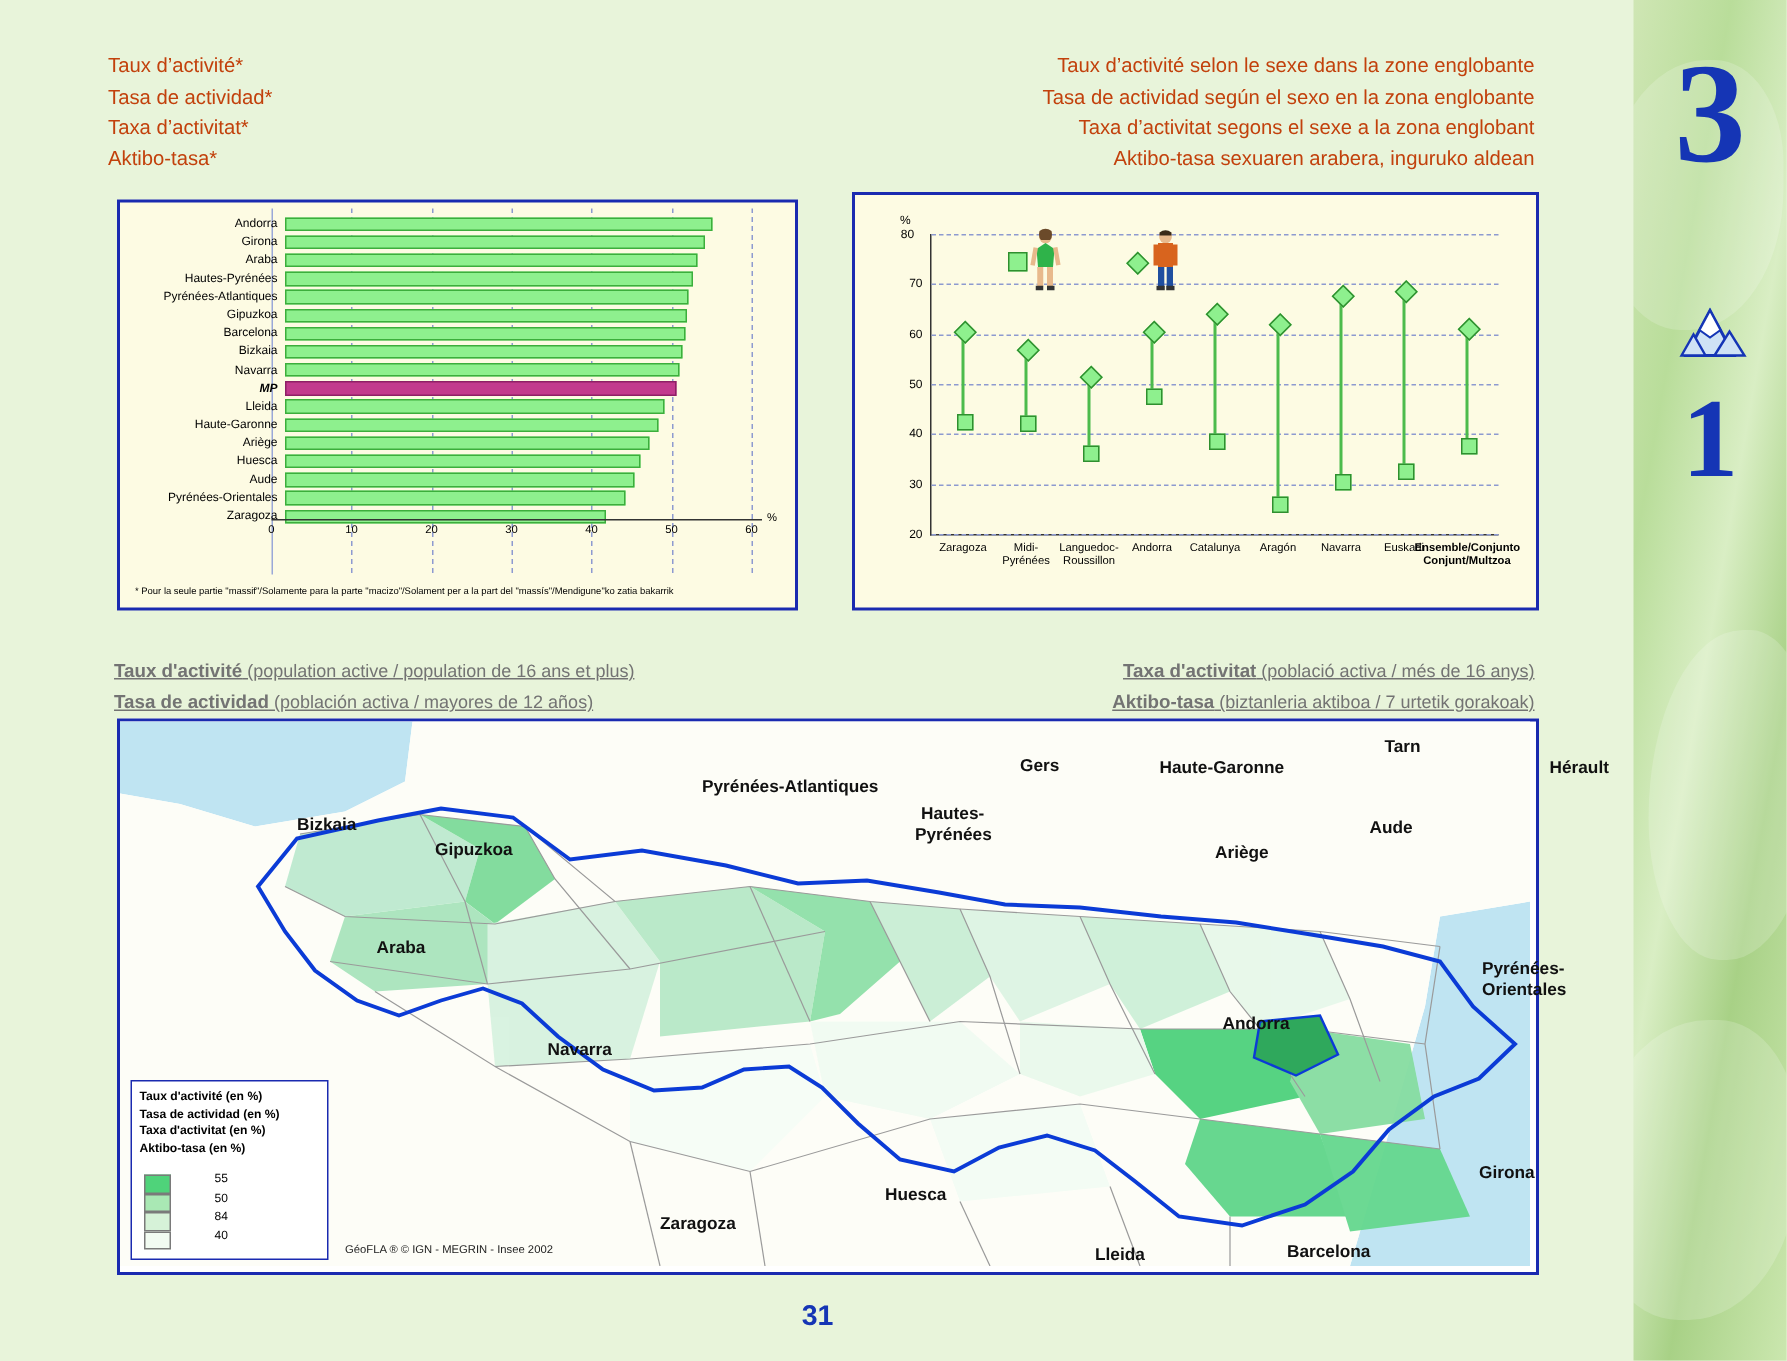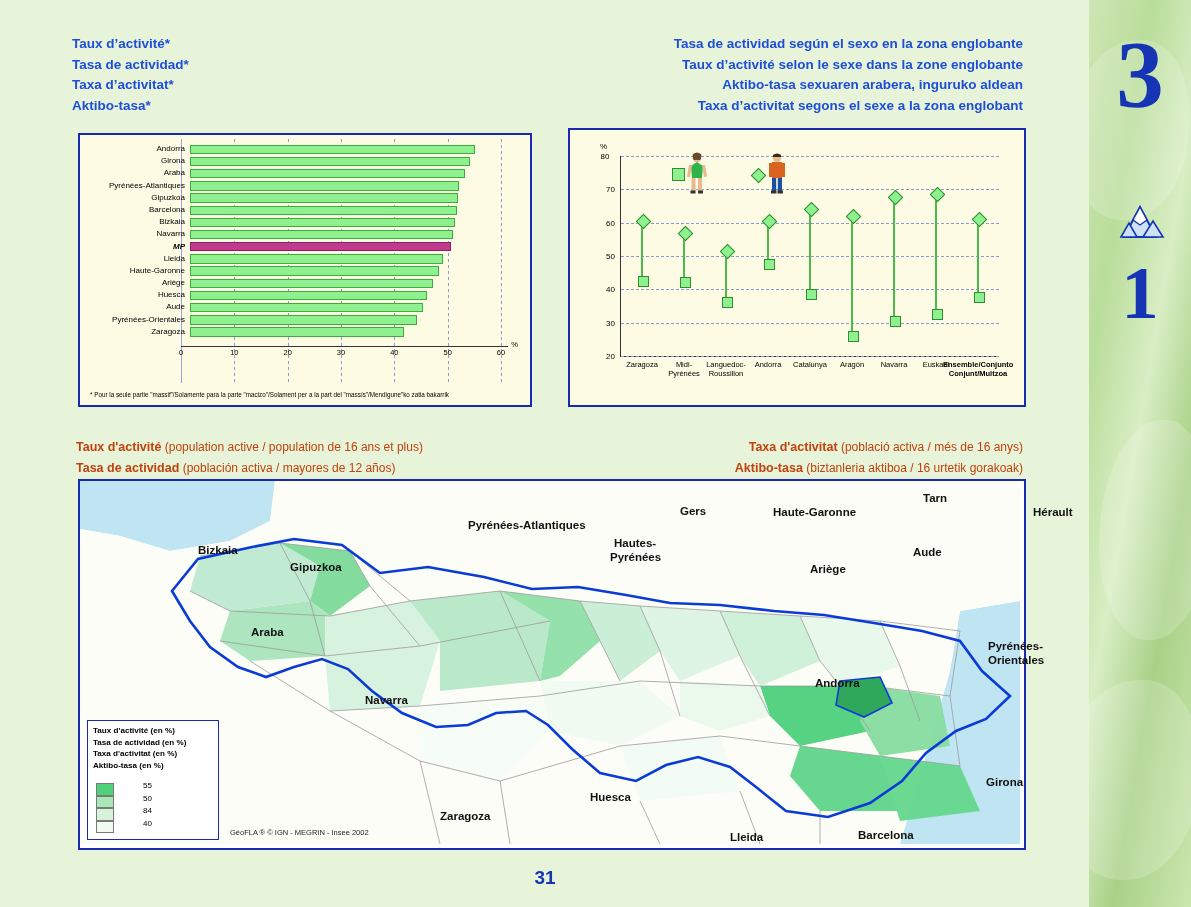--- a/index.html
+++ b/index.html
@@ -27,21 +27,21 @@
   }
   #band-number2{
     position:absolute;top:255px;left:0;width:102px;text-align:center;
     font-size:75px;line-height:75px;font-weight:bold;color:#1535b5;
     font-family:"Liberation Serif",serif;
   }
   #band-mountain{
     position:absolute;top:205px;left:0;width:102px;text-align:center;
   }
   
-  .title-blue{color:#1d4ed8;font-weight:bold;font-size:13.5px;line-height:20.5px;}
+  .title-blue{color:#c2410c;font-weight:normal;font-size:13.5px;line-height:20.5px;}
   #left-title{position:absolute;left:72px;top:34px;}
   #right-title{position:absolute;right:168px;top:34px;text-align:right;}
 
   
   .panel{position:absolute;border:2px solid #1a2ab0;background:#fdfbe3;}
   #panel-bar{left:78px;top:133px;width:450px;height:270px;}
   #panel-range{left:568px;top:128px;width:454px;height:275px;}
   #panel-map{left:78px;top:479px;width:944px;height:367px;background:#ffffff;}
 
   
@@ -78,21 +78,21 @@
   .marker-di{position:absolute;width:9px;height:9px;background:#8ef08e;border:1px solid #2f8f2f;left:-4.5px;transform:rotate(45deg);}
   .xlab{position:absolute;top:204px;font-size:7.5px;text-align:center;width:70px;left:-35px;line-height:9px;}
   .xlab.bold{font-weight:bold;}
   .pictogram{position:absolute;}
   #leg-sq{position:absolute;width:11px;height:11px;background:#8ef08e;border:1px solid #2f8f2f;}
   #leg-di{position:absolute;width:9px;height:9px;background:#8ef08e;border:1px solid #2f8f2f;transform:rotate(45deg);}
 
   
   #map-title-left{position:absolute;left:76px;top:437px;}
   #map-title-right{position:absolute;right:168px;top:437px;text-align:right;}
-  .mt-line{font-size:12.5px;line-height:21px;color:#c2410c;font-weight:bold;}
+  .mt-line{font-size:12.5px;line-height:21px;color:#737373;font-weight:bold;text-decoration:underline;}
   .mt-line span.reg{font-weight:normal;font-size:12px;}
 
   
   #map-svg{position:absolute;left:0;top:0;}
   .map-name{font-size:11.5px;font-weight:bold;fill:#111;font-family:"Liberation Sans",sans-serif;}
   #map-legend{
     position:absolute;left:7px;bottom:8px;width:132px;height:120px;
     background:#fff;border:1px solid #1a2ab0;padding:4px 5px;box-sizing:border-box;
   }
   #map-legend .lt{font-size:8.1px;line-height:11.6px;font-weight:bold;color:#000;}
@@ -110,24 +110,24 @@
 <body>
 
 <div id="left-title">
   <div class="title-blue">Taux  d’activité*</div>
   <div class="title-blue">Tasa  de  actividad*</div>
   <div class="title-blue">Taxa  d’activitat*</div>
   <div class="title-blue">Aktibo-tasa*</div>
 </div>
 
 <div id="right-title">
+  <div class="title-blue">Taux d’activité selon le sexe dans la zone englobante</div>
   <div class="title-blue">Tasa de actividad según el sexo en la zona englobante</div>
-  <div class="title-blue">Taux d’activité selon le sexe dans la zone englobante</div>
+  <div class="title-blue">Taxa d’activitat segons el sexe a la zona englobant</div>
   <div class="title-blue">Aktibo-tasa sexuaren arabera, inguruko aldean</div>
-  <div class="title-blue">Taxa d’activitat segons el sexe a la zona englobant</div>
 </div>
 
 <div class="panel" id="panel-bar">
   <div id="bar-grid">
       <div class="vgrid" style="left: 0px;"></div>
       <div class="vgrid dashed" style="left: 53.3333px;"></div>
       <div class="vgrid dashed" style="left: 106.667px;"></div>
       <div class="vgrid dashed" style="left: 160px;"></div>
       <div class="vgrid dashed" style="left: 213.333px;"></div>
       <div class="vgrid dashed" style="left: 266.667px;"></div>
@@ -143,20 +143,26 @@
       <div class="bar-row">
         <div class="bar-label">Girona</div>
         <div class="bar-track" style="width: 320px;">
           <div class="bar-fill" style="width: 280px;"></div>
         </div>
       </div>
       <div class="bar-row">
         <div class="bar-label">Araba</div>
         <div class="bar-track" style="width: 320px;">
           <div class="bar-fill" style="width: 274.667px;"></div>
+        </div>
+      </div>
+      <div class="bar-row">
+        <div class="bar-label">Hautes-Pyrénées</div>
+        <div class="bar-track" style="width: 320px;">
+          <div class="bar-fill" style="width: 272px;"></div>
         </div>
       </div>
       <div class="bar-row">
         <div class="bar-label">Pyrénées-Atlantiques</div>
         <div class="bar-track" style="width: 320px;">
           <div class="bar-fill" style="width: 269.333px;"></div>
         </div>
       </div>
       <div class="bar-row">
         <div class="bar-label">Gipuzkoa</div>
@@ -354,21 +360,21 @@
   </div>
   <div class="mt-line">
     <span>Tasa de actividad</span><span class="reg"> (población activa / mayores de 12 años)</span>
   </div>
 </div>
 <div id="map-title-right">
   <div class="mt-line">
     <span>Taxa d'activitat</span><span class="reg"> (població activa / més de 16 anys)</span>
   </div>
   <div class="mt-line">
-    <span>Aktibo-tasa</span><span class="reg"> (biztanleria aktiboa / 16 urtetik gorakoak)</span>
+    <span>Aktibo-tasa</span><span class="reg"> (biztanleria aktiboa / 7 urtetik gorakoak)</span>
   </div>
 </div>
 
 <div class="panel" id="panel-map">
   <svg id="map-svg" width="940" height="363" viewBox="0 0 940 363">
 
     <rect x="0" y="0" width="940" height="363" fill="#ffffff"></rect>
     <path d="M0 0 L195 0 L190 40 L150 60 L90 70 L40 55 L0 48 Z" fill="#bfe4f2"></path>
     <path d="M880 130 L940 120 L940 363 L820 363 L850 260 L870 190 Z" fill="#bfe4f2"></path>
 

